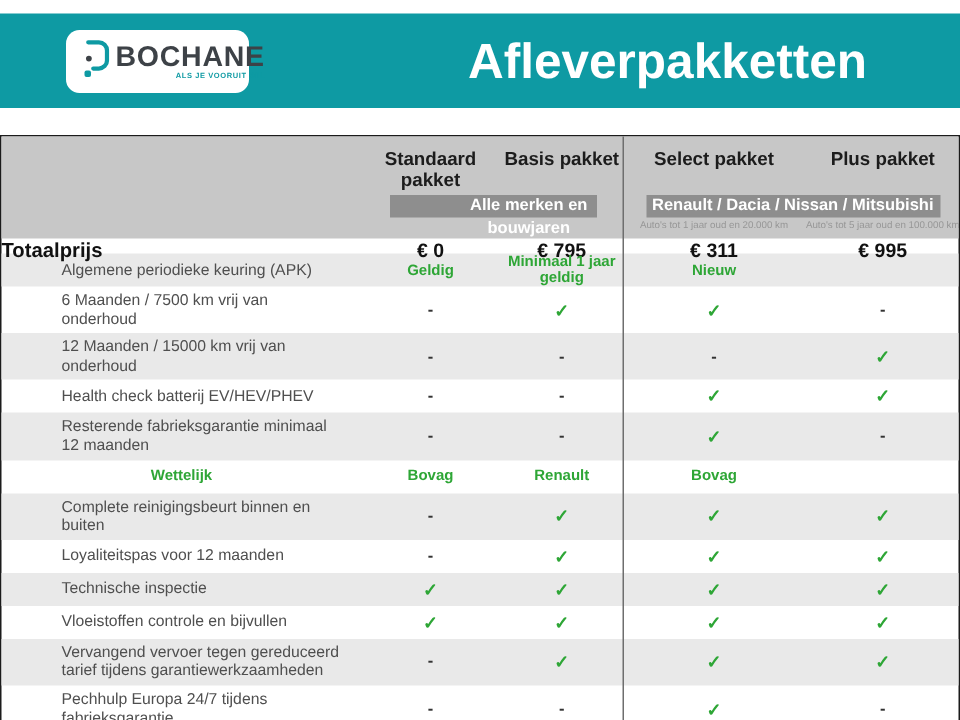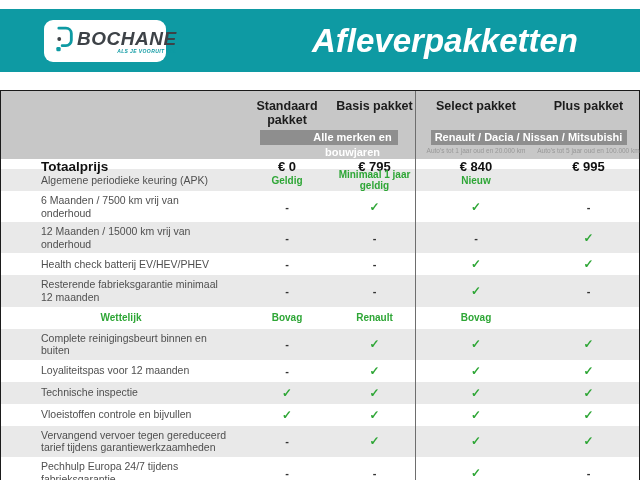--- a/index.html
+++ b/index.html
@@ -2,21 +2,21 @@
 <html><head>
 <meta charset="utf-8">
 <style>
   * { margin:0; padding:0; box-sizing:border-box; }
   html,body { width:640px; height:480px; background:#ffffff; overflow:hidden;
               font-family:"Liberation Sans", sans-serif; }
   .page { position:relative; width:640px; height:480px; background:#fff; }
 
   
   .topbar { position:absolute; left:0; top:9px; width:640px; height:63px;
-            background:#0E9AA3;font-style:italic; }
+            background:#0E9AA3; }
   .logo-box { position:absolute; left:44px; top:11px; width:122px; height:42px;
               background:#ffffff; border-radius:9px; display:flex; align-items:center;
               padding:4px 8px 4px 9px; }
   .logo-mark { flex:0 0 auto; margin-right:4px; }
   .logo-text { display:flex; flex-direction:column; align-items:flex-end; line-height:1; }
   .brand-name { font-size:19px; font-weight:700; color:#3d4247; letter-spacing:0.5px; }
   .brand-tagline { font-size:5px; font-weight:700; color:#0E9AA3; letter-spacing:0.4px; margin-top:1px; }
   .title { position:absolute; left:445px; top:50%; transform:translate(-50%,-50%);
            color:#ffffff; font-size:33px; font-weight:700; white-space:nowrap; }
 
@@ -33,21 +33,21 @@
   .col-head { text-align:center; font-size:12.5px; font-weight:700; color:#1c1c1c; }
   .badge-row { margin-top:3px; height:15px; }
   .badge { background:#8E8E8E; color:#ffffff; font-size:11px; font-weight:700;
            text-align:center; height:15px; line-height:15px; justify-self:center; }
   .badge-left  { grid-column:2/4; width:138px;padding-left:48px; }
   .badge-right { grid-column:4/6; width:196px; }
   .notes-row { margin-top:2px; height:8px; }
   .note { text-align:center; font-size:6.5px; color:#979797; line-height:8px; }
   .note-select { grid-column:4; } .note-plus { grid-column:5; }
   .price-row { margin-top:4px; align-items:center; }
-  .price-label { padding-left:40px; font-size:13.5px; font-weight:700; color:#111; }
+  .price-label { font-size:13.5px; font-weight:700; color:#111; }
   .price { text-align:center; font-size:13px; font-weight:700; color:#111; }
 
   
   .tbody { margin-top:10px; }
   .row { min-height:22px; align-items:center; }
   .row.stripe { background:#E9E9E9; }
   .row-label { padding:3px 10px 3px 40px; font-size:10.5px; color:#4f4f4f; line-height:1.2; }
   .cell { text-align:center; font-size:10px; }
   .cell.text-val { color:#2EA636; font-weight:700; }
   .cell.check { color:#2EA636; font-size:12px; font-weight:700; }
@@ -90,21 +90,21 @@
         <span class="badge badge-right">Renault / Dacia / Nissan / Mitsubishi</span>
       </div>
       <div class="cols notes-row">
         <span class="note note-select">Auto's tot 1 jaar oud en 20.000 km</span>
         <span class="note note-plus">Auto's tot 5 jaar oud en 100.000 km</span>
       </div>
       <div class="cols price-row">
         <span class="price-label">Totaalprijs</span>
         <span class="price">€ 0</span>
         <span class="price">€ 795</span>
-        <span class="price">€ 840</span>
+        <span class="price">€ 311</span>
         <span class="price">€ 995</span>
       </div>
     </div>
 
     <div class="tbody" id="rows">
         <div class="row cols stripe">
           <div class="row-label">Algemene periodieke keuring (APK)</div>
           <div class="cell text-val">Geldig</div>
           <div class="cell text-val">Minimaal 1 jaar geldig</div>
           <div class="cell text-val">Nieuw</div>

